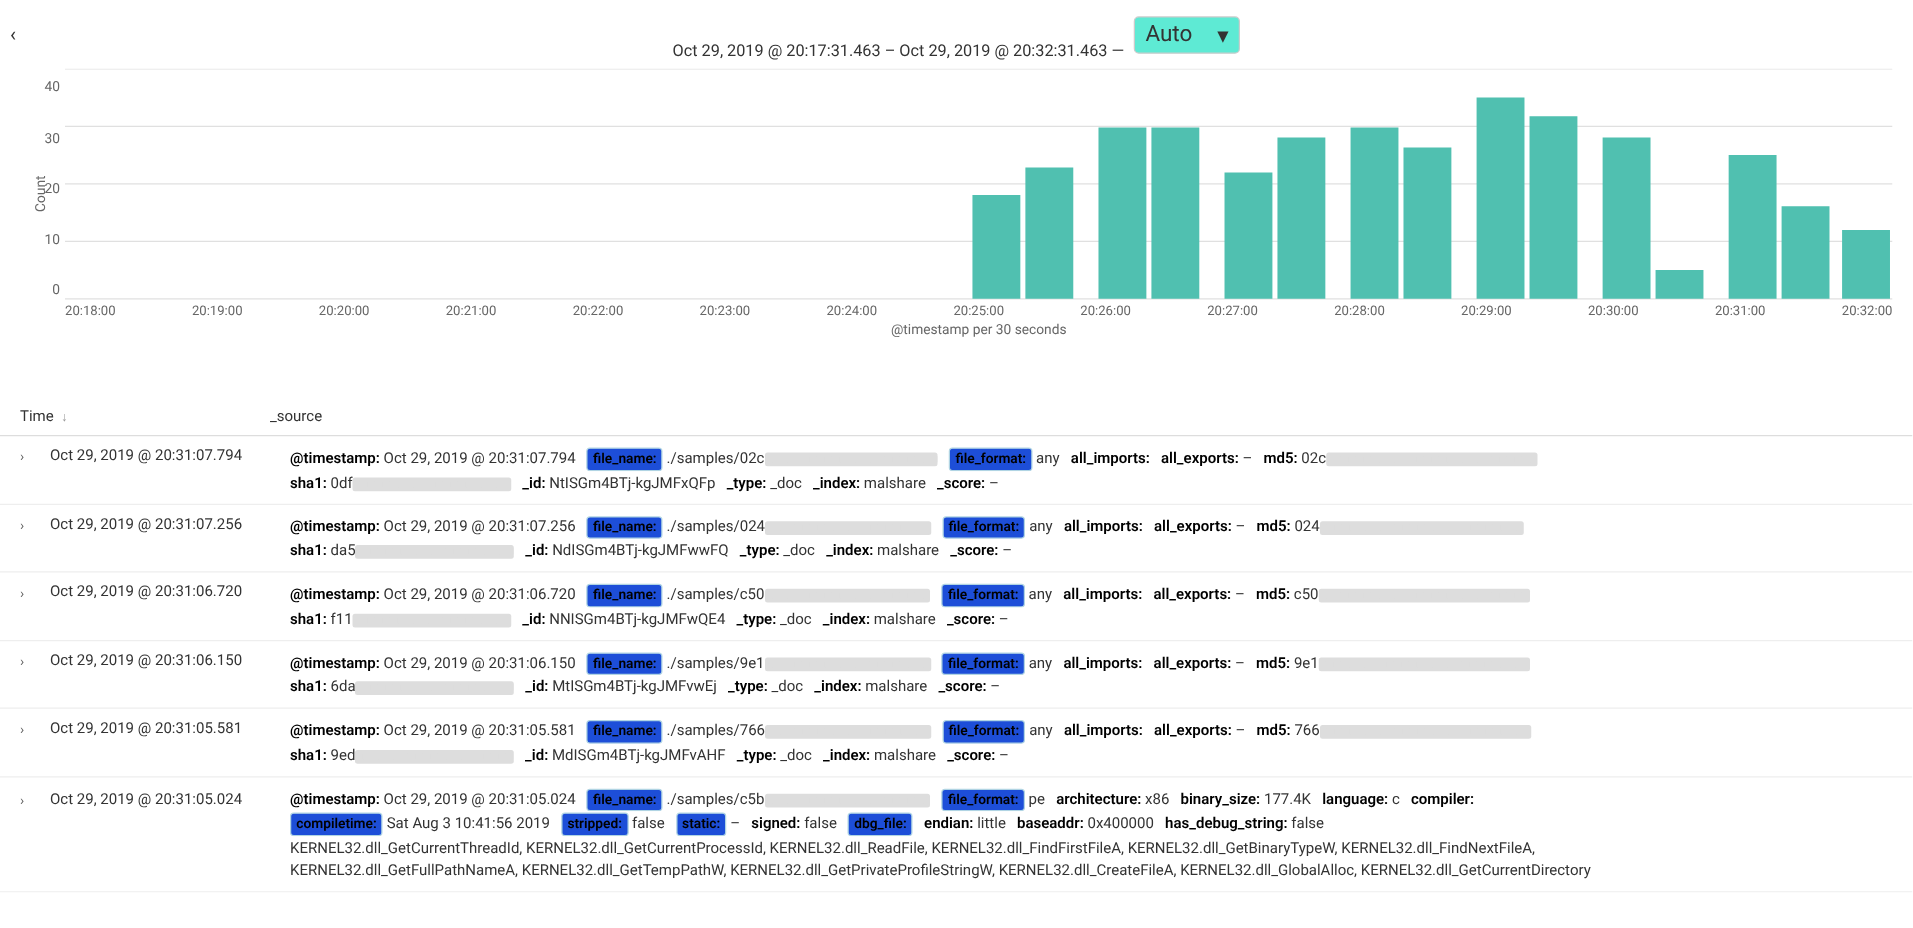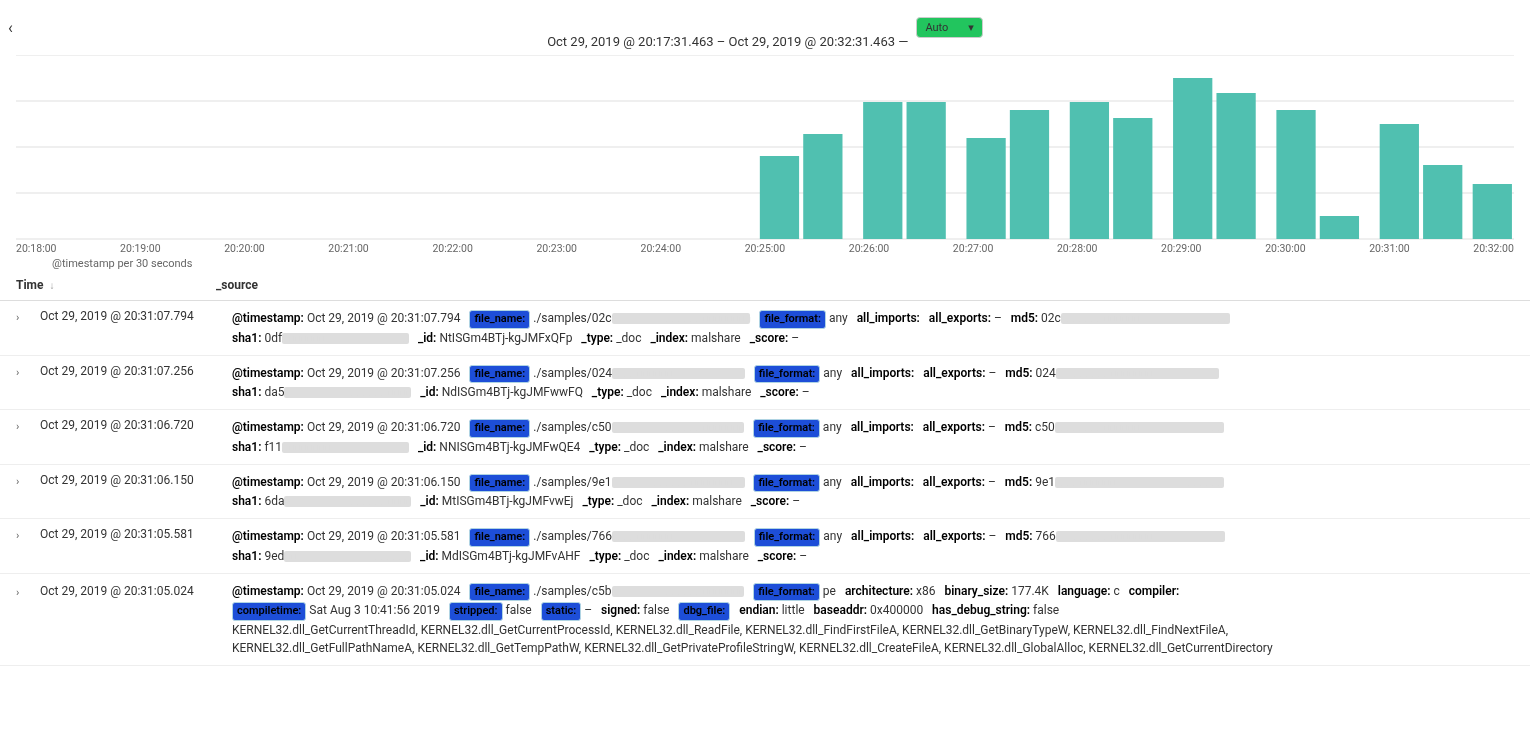--- a/index.html
+++ b/index.html
@@ -28,36 +28,37 @@
       font-size: 13px;
       color: #333;
       margin-top: 28px;
     }
     .auto-select {
       display: flex;
       align-items: center;
       border: 1px solid #ccc;
       border-radius: 4px;
       padding: 3px 8px;
-      font-size: 11px;
+      font-size: 18px;
       cursor: pointer;
-      background: #22c55e;
+      background: #5eead4;
       gap: 20px;
     }
     .chart-container {
       padding: 0 16px;
       position: relative;
     }
     .table-header {
       display: flex;
       border-bottom: 1px solid #ddd;
       padding: 8px 16px;
-      font-weight: bold;
+      font-weight: normal;
       font-size: 12px;
       color: #333;
+      margin-top: 48px;
     }
     .col-time { width: 200px; flex-shrink: 0; }
     .col-source { flex: 1; }
     .table-row {
       border-bottom: 1px solid #eee;
       padding: 8px 16px;
     }
     .row-main {
       display: flex;
       align-items: flex-start;
@@ -122,20 +123,30 @@
   <span class="back-arrow">‹</span>
   <span class="date-range">Oct 29, 2019 @ 20:17:31.463 – Oct 29, 2019 @ 20:32:31.463  —</span>
   <div class="auto-select">
     <span>Auto</span>
     <span>▾</span>
   </div>
 </div>
 
 <div class="chart-container">
   <div style="display:flex; align-items:stretch;">
+    <div style="width:36px; display:flex; flex-direction:column; align-items:flex-end; padding-right:4px; position:relative;">
+      <span style="position:absolute; top:50%; left:2px; transform:translateY(-50%) rotate(-90deg); font-size:11px; color:#666; white-space:nowrap;">Count</span>
+      <div style="display:flex; flex-direction:column; justify-content:space-between; height:175px; margin-top:8px; font-size:11px; color:#666; text-align:right; width:28px;">
+        <span>40</span>
+        <span>30</span>
+        <span>20</span>
+        <span>10</span>
+        <span>0</span>
+      </div>
+    </div>
     <div style="flex:1; position:relative;">
       <svg width="100%" height="185" viewBox="0 0 1450 185" preserveAspectRatio="none" style="display:block;">
 
         <line x1="0" y1="0" x2="1450" y2="0" stroke="#e0e0e0" stroke-width="1"></line>
         <line x1="0" y1="46" x2="1450" y2="46" stroke="#e0e0e0" stroke-width="1"></line>
         <line x1="0" y1="92" x2="1450" y2="92" stroke="#e0e0e0" stroke-width="1"></line>
         <line x1="0" y1="138" x2="1450" y2="138" stroke="#e0e0e0" stroke-width="1"></line>
         <line x1="0" y1="184" x2="1450" y2="184" stroke="#e0e0e0" stroke-width="1"></line>
 
         <rect x="720" y="101" width="38" height="83" fill="#50C0B0"></rect>
@@ -174,21 +185,21 @@
         <span>20:26:00</span>
         <span>20:27:00</span>
         <span>20:28:00</span>
         <span>20:29:00</span>
         <span>20:30:00</span>
         <span>20:31:00</span>
         <span>20:32:00</span>
       </div>
     </div>
   </div>
-  <div style="font-size:11px; color:#666; margin-top:2px; margin-left:36px;">@timestamp per 30 seconds</div>
+  <div style="text-align:center; font-size:11px; color:#666; margin-top:2px; margin-left:36px;">@timestamp per 30 seconds</div>
 </div>
 
 <div>
   <div class="table-header">
     <div class="col-time">
       <span>Time</span>
       <span class="sort-indicator">↓</span>
     </div>
     <div class="col-source">_source</div>
   </div>

